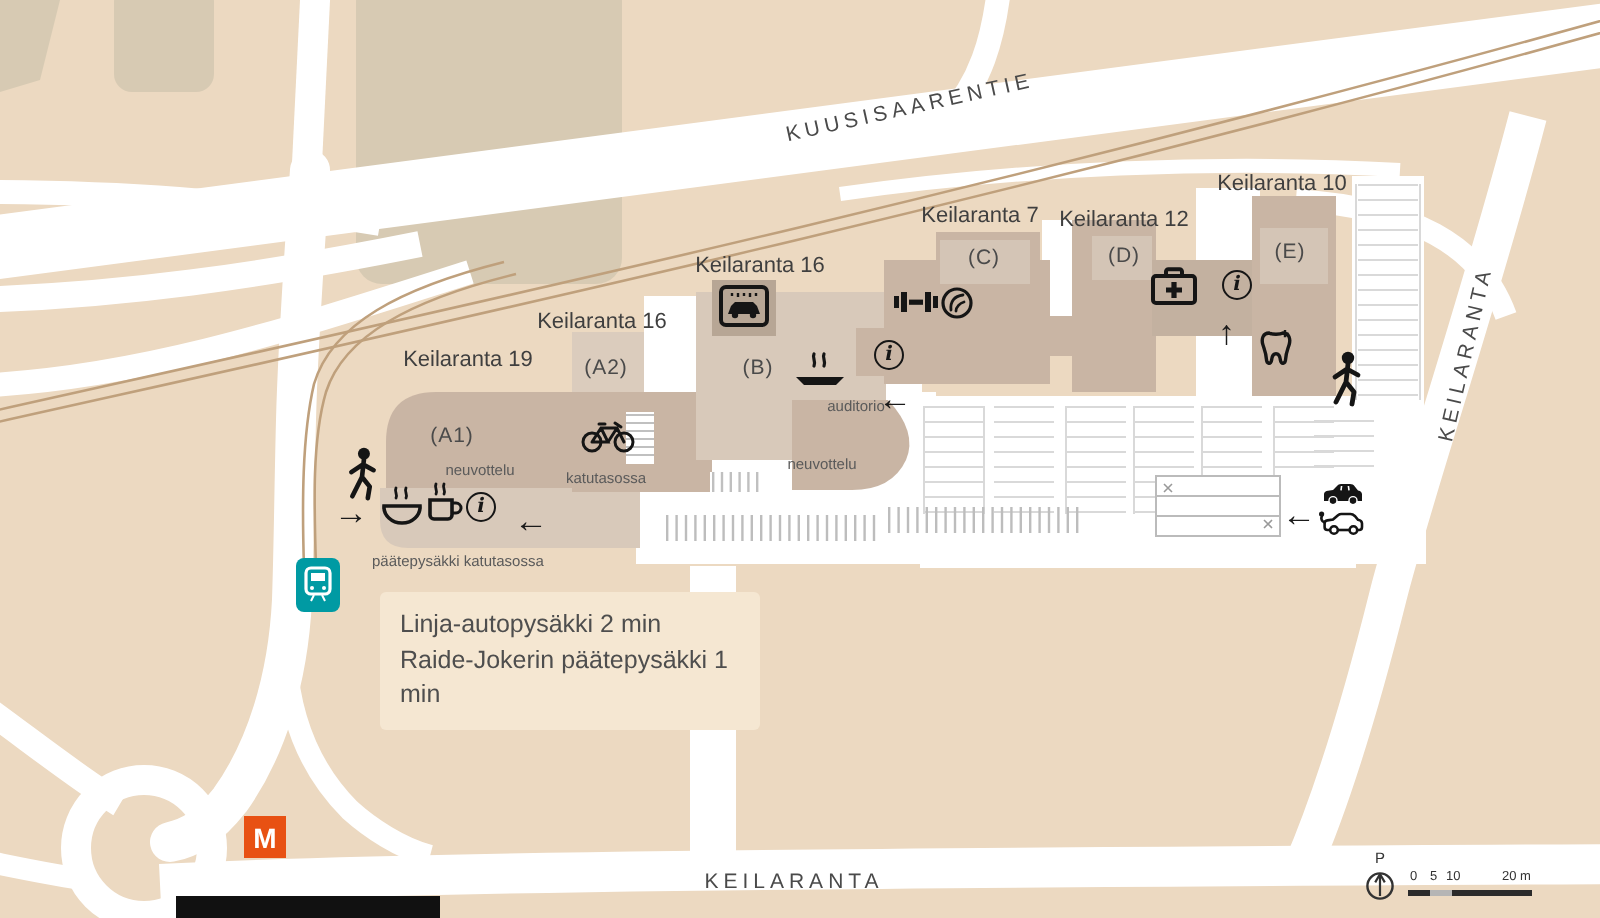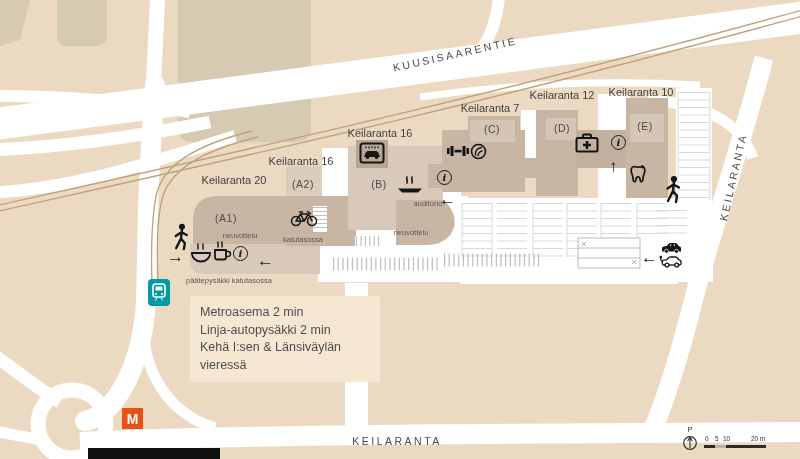--- a/index.html
+++ b/index.html
@@ -138,43 +138,42 @@
       <line x1="356" y1="241" x2="382" y2="241" stroke="#c0c0c0" stroke-width="10" stroke-dasharray="1.2 3.2"></line>
     </g>
 
     <rect x="88" y="448" width="132" height="11" fill="#111111"></rect>
   </svg>
 
   <div class="abs roadlb" style="left:455px;top:54px;transform:translate(-50%,-50%) rotate(-12.5deg)">KUUSISAARENTIE</div>
   <div class="abs roadlb" style="left:733px;top:177px;transform:translate(-50%,-50%) rotate(-77deg)">KEILARANTA</div>
   <div class="abs roadlb ctr" style="left:397px;top:441px">KEILARANTA</div>
 
-  <div class="abs bname ctr" style="left:234px;top:180px">Keilaranta 20</div>
+  <div class="abs bname ctr" style="left:234px;top:180px">Keilaranta 19</div>
   <div class="abs sect  ctr" style="left:226px;top:218px">(A1)</div>
   <div class="abs bname ctr" style="left:301px;top:161px">Keilaranta 16</div>
   <div class="abs sect  ctr" style="left:303px;top:184px">(A2)</div>
   <div class="abs bname ctr" style="left:380px;top:133px">Keilaranta 16</div>
   <div class="abs sect  ctr" style="left:379px;top:184px">(B)</div>
   <div class="abs bname ctr" style="left:490px;top:108px">Keilaranta 7</div>
   <div class="abs sect  ctr" style="left:492px;top:129px">(C)</div>
-  <div class="abs bname ctr" style="left:562px;top:95px">Keilaranta 12</div>
+  <div class="abs bname ctr" style="left:562px;top:110px">Keilaranta 12</div>
   <div class="abs sect  ctr" style="left:562px;top:128px">(D)</div>
   <div class="abs bname ctr" style="left:641px;top:92px">Keilaranta 10</div>
   <div class="abs sect  ctr" style="left:645px;top:126px">(E)</div>
 
   <div class="abs mini ctr" style="left:240px;top:235px">neuvottelu</div>
   <div class="abs mini ctr" style="left:303px;top:239px">katutasossa</div>
   <div class="abs mini ctr" style="left:428px;top:203px">auditorio</div>
   <div class="abs mini ctr" style="left:411px;top:232px">neuvottelu</div>
   <div class="abs mini" style="left:186px;top:276px">päätepysäkki katutasossa</div>
 
   <div class="abs ibox" style="left:190px;top:296px">
-    <div>Metroasema 2 min</div>
     <div>Linja-autopysäkki 2 min</div>
-    <div>Kehä I:sen &amp; Länsiväylän vieressä</div>
+    <div>Raide-Jokerin päätepysäkki 1 min</div>
   </div>
 
   <div class="abs" style="left:171px;top:223px">
     <svg width="20" height="29" viewBox="0 0 20 30">
       <circle cx="11" cy="4" r="3.1" fill="#151515"></circle>
       <path d="M11,7 L10,16 M10.5,9.5 L4.5,13.5 M10.5,9.5 L16,12.5 M10,16 L5,26 M10,16 L14,21 L13,27" stroke="#151515" stroke-width="2.4" fill="none" stroke-linecap="round" stroke-linejoin="round"></path>
     </svg>
   </div>
   <div class="abs arrow" style="left:167px;top:248px">→</div>
 

